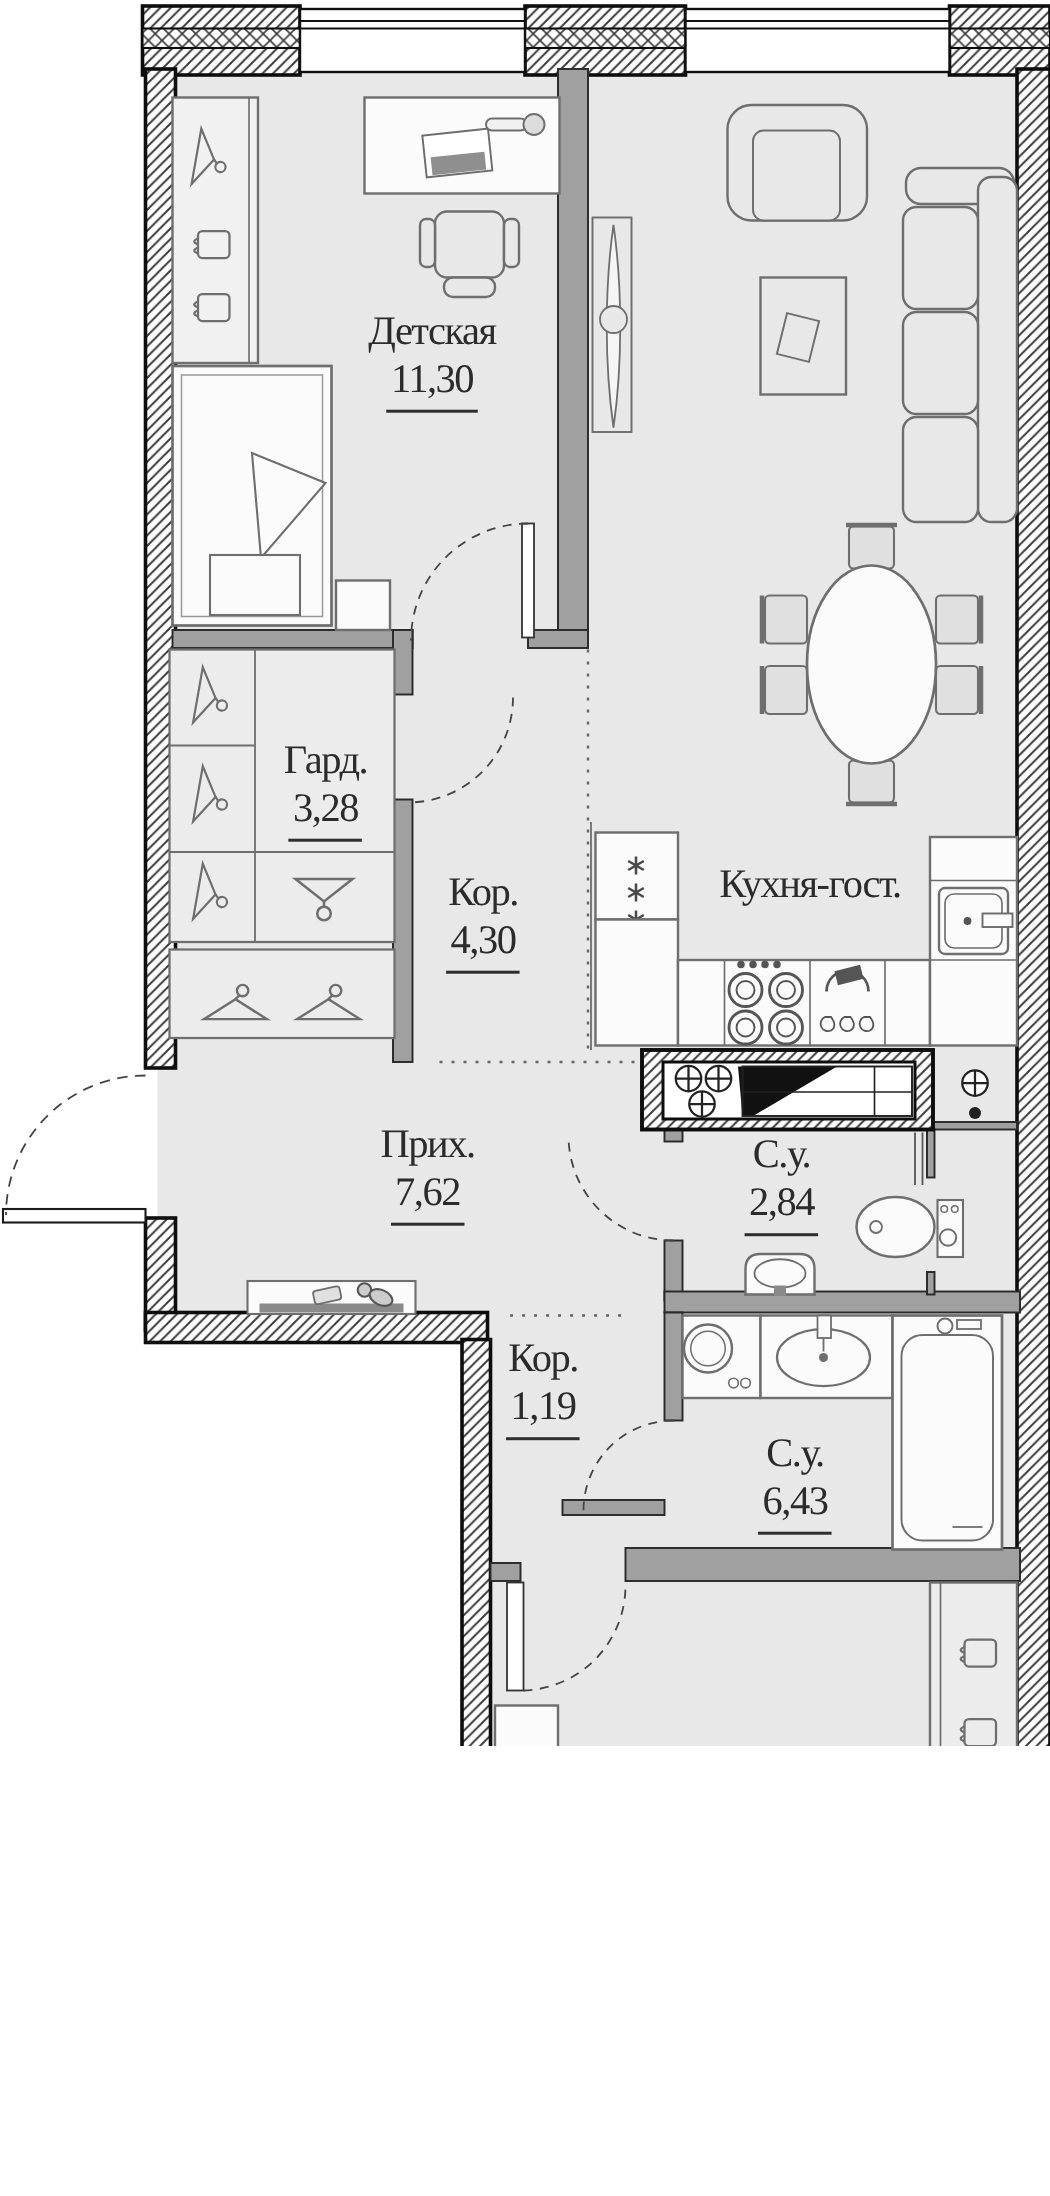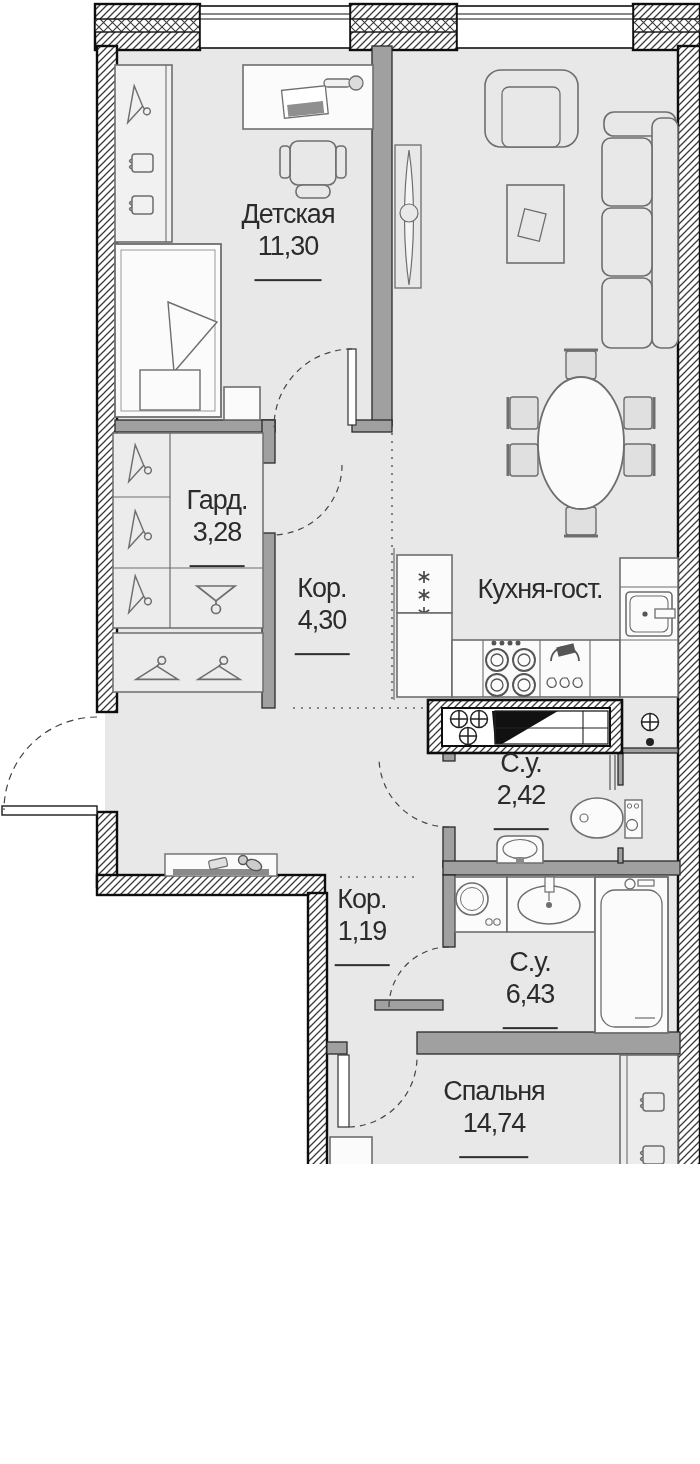--- a/index.html
+++ b/index.html
@@ -1,27 +1,27 @@
 <!DOCTYPE html>
 <html><head>
 <meta charset="utf-8">
 <style>
   html,body{margin:0;padding:0;background:#ffffff;}
   .stage{
     position:relative;width:700px;height:1164px;background:#ffffff;
-    font-family:Liberation Sans, sans-serif;overflow:hidden;
+    font-family:Liberation Serif, serif;overflow:hidden;
   }
   .stage svg{position:absolute;left:0;top:0;}
   .room-label{
     position:absolute;transform:translate(-50%,-50%);
     text-align:center;color:#2b2b2b;font-size:27px;line-height:1.18;
     letter-spacing:-1px;white-space:nowrap;z-index:5;
   }
   .room-label .area{
-    display:inline-block;border-bottom:2px solid #2e2e2e;padding:0 3px 16px 3px;
+    display:inline-block;border-bottom:2px solid #2e2e2e;padding:0 3px 4px 3px;
   }
 </style>
 </head>
 <body>
 
 <div class="stage">
 
 <svg width="700" height="1464" viewBox="0 0 700 1464">
   <defs>
     <pattern id="diag" patternUnits="userSpaceOnUse" width="7" height="7">
@@ -388,30 +388,30 @@
   <div>Гард.</div>
   <div><span class="area">3,28</span></div>
 </div>
 <div class="room-label" style="left:322px;top:614px;">
   <div>Кор.</div>
   <div><span class="area">4,30</span></div>
 </div>
 <div class="room-label" style="left:540px;top:590px;">
   <div>Кухня-гост.</div>
 </div>
+<div class="room-label" style="left:285px;top:782px;">
+  <div>Прих.</div>
+  <div><span class="area">7,62</span></div>
+</div>
 <div class="room-label" style="left:521px;top:789px;">
   <div>С.у.</div>
-  <div><span class="area">2,42</span></div>
+  <div><span class="area">2,84</span></div>
 </div>
 <div class="room-label" style="left:362px;top:925px;">
   <div>Кор.</div>
   <div><span class="area">1,19</span></div>
 </div>
 <div class="room-label" style="left:530px;top:988px;">
   <div>С.у.</div>
   <div><span class="area">6,43</span></div>
 </div>
-<div class="room-label" style="left:494px;top:1117px;">
-  <div>Спальня</div>
-  <div><span class="area">14,74</span></div>
-</div>
 
 </div>
 
 </body></html>

